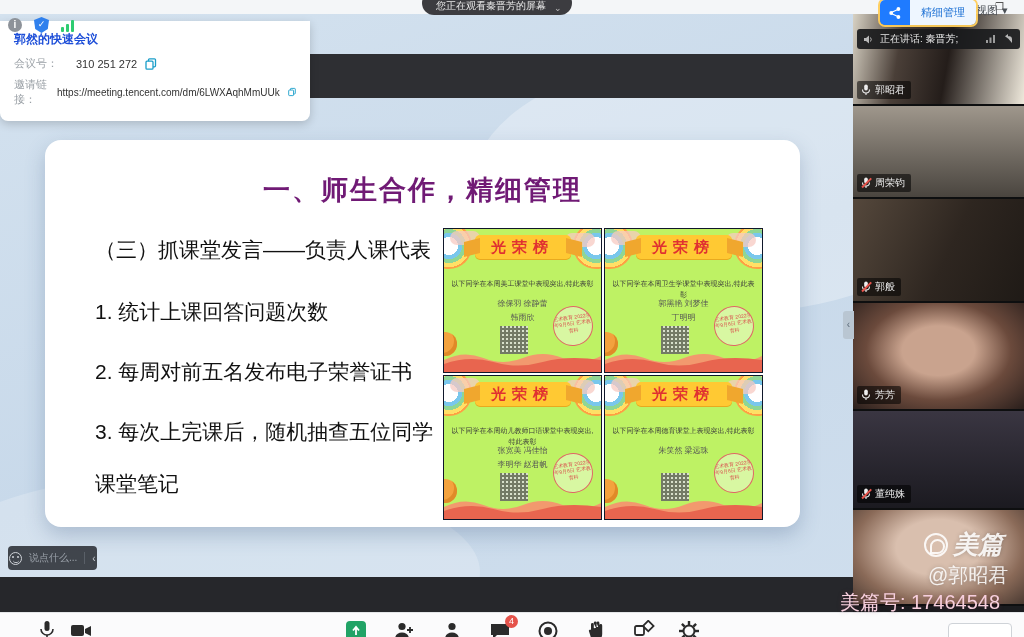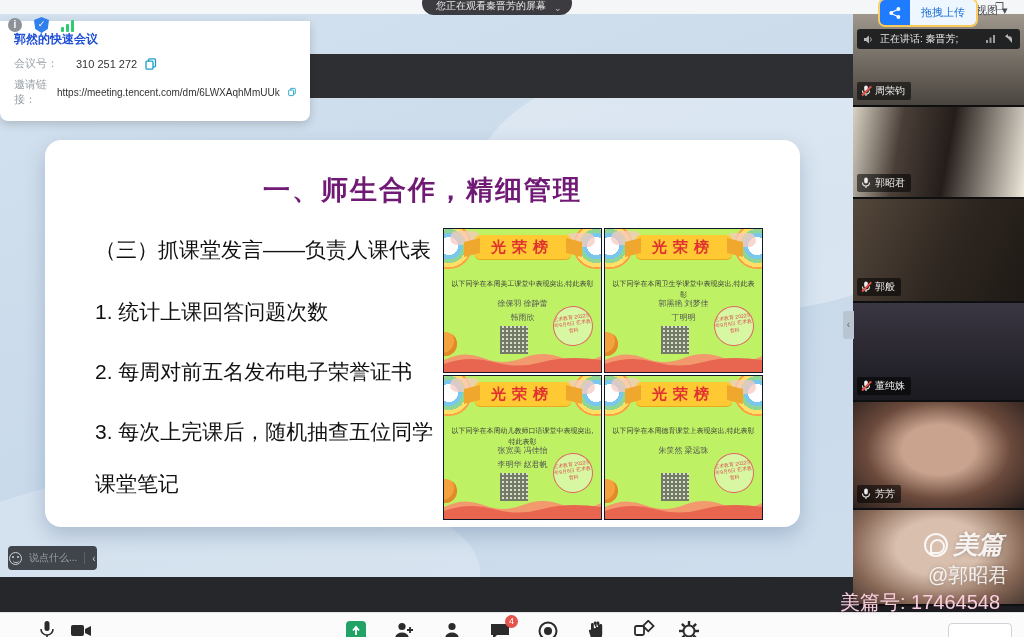--- a/index.html
+++ b/index.html
@@ -247,78 +247,78 @@
       <svg class="copy-ic" width="12" height="12" viewBox="0 0 12 12">
           <rect x="3.5" y="0.8" width="7" height="8" rx="1" fill="none" stroke="#1a9ec9" stroke-width="1.3"></rect>
           <rect x="1" y="3.2" width="7" height="8" rx="1" fill="#fff" stroke="#1a9ec9" stroke-width="1.3"></rect>
         </svg>
     </div>
   </div>
 
   <div class="handle"><span>‹</span></div>
 
   <div class="sidebar">
+    <div class="tile t1">
+      <div class="name-tag">
+        <span class="mic">
+            <svg width="10" height="12" viewBox="0 0 10 12">
+              <rect x="3.2" y="0.5" width="3.6" height="6" rx="1.8" fill="#eee"></rect>
+              <path d="M1.5 5.5a3.5 3.5 0 0 0 7 0" fill="none" stroke="#eee" stroke-width="1.1"></path>
+              <line x1="5" y1="9" x2="5" y2="11" stroke="#eee" stroke-width="1.1"></line>
+            </svg>
+          </span>
+        <span>郭昭君</span>
+      </div>
+    </div>
     <div class="tile t2">
       <div class="name-tag">
         <span class="mic muted">
             <svg width="10" height="12" viewBox="0 0 10 12">
               <rect x="3.2" y="0.5" width="3.6" height="6" rx="1.8" fill="#eee"></rect>
               <path d="M1.5 5.5a3.5 3.5 0 0 0 7 0" fill="none" stroke="#eee" stroke-width="1.1"></path>
               <line x1="5" y1="9" x2="5" y2="11" stroke="#eee" stroke-width="1.1"></line>
             </svg>
           </span>
         <span>周荣钧</span>
       </div>
     </div>
-    <div class="tile t1">
-      <div class="name-tag">
-        <span class="mic">
-            <svg width="10" height="12" viewBox="0 0 10 12">
-              <rect x="3.2" y="0.5" width="3.6" height="6" rx="1.8" fill="#eee"></rect>
-              <path d="M1.5 5.5a3.5 3.5 0 0 0 7 0" fill="none" stroke="#eee" stroke-width="1.1"></path>
-              <line x1="5" y1="9" x2="5" y2="11" stroke="#eee" stroke-width="1.1"></line>
-            </svg>
-          </span>
-        <span>郭昭君</span>
-      </div>
-    </div>
     <div class="tile t3">
       <div class="name-tag">
         <span class="mic muted">
             <svg width="10" height="12" viewBox="0 0 10 12">
               <rect x="3.2" y="0.5" width="3.6" height="6" rx="1.8" fill="#eee"></rect>
               <path d="M1.5 5.5a3.5 3.5 0 0 0 7 0" fill="none" stroke="#eee" stroke-width="1.1"></path>
               <line x1="5" y1="9" x2="5" y2="11" stroke="#eee" stroke-width="1.1"></line>
             </svg>
           </span>
         <span>郭般</span>
       </div>
     </div>
+    <div class="tile t5">
+      <div class="name-tag">
+        <span class="mic">
+            <svg width="10" height="12" viewBox="0 0 10 12">
+              <rect x="3.2" y="0.5" width="3.6" height="6" rx="1.8" fill="#eee"></rect>
+              <path d="M1.5 5.5a3.5 3.5 0 0 0 7 0" fill="none" stroke="#eee" stroke-width="1.1"></path>
+              <line x1="5" y1="9" x2="5" y2="11" stroke="#eee" stroke-width="1.1"></line>
+            </svg>
+          </span>
+        <span>芳芳</span>
+      </div>
+    </div>
     <div class="tile t4">
       <div class="name-tag">
         <span class="mic muted">
             <svg width="10" height="12" viewBox="0 0 10 12">
               <rect x="3.2" y="0.5" width="3.6" height="6" rx="1.8" fill="#eee"></rect>
               <path d="M1.5 5.5a3.5 3.5 0 0 0 7 0" fill="none" stroke="#eee" stroke-width="1.1"></path>
               <line x1="5" y1="9" x2="5" y2="11" stroke="#eee" stroke-width="1.1"></line>
             </svg>
           </span>
         <span>董纯姝</span>
-      </div>
-    </div>
-    <div class="tile t5">
-      <div class="name-tag">
-        <span class="mic">
-            <svg width="10" height="12" viewBox="0 0 10 12">
-              <rect x="3.2" y="0.5" width="3.6" height="6" rx="1.8" fill="#eee"></rect>
-              <path d="M1.5 5.5a3.5 3.5 0 0 0 7 0" fill="none" stroke="#eee" stroke-width="1.1"></path>
-              <line x1="5" y1="9" x2="5" y2="11" stroke="#eee" stroke-width="1.1"></line>
-            </svg>
-          </span>
-        <span>芳芳</span>
       </div>
     </div>
     <div class="tile t6"></div>
   </div>
 
   <div class="speaking">
     <svg width="11" height="11" viewBox="0 0 11 11">
         <path d="M1 4h2l3-2.5v8L3 7H1z" fill="#ddd"></path>
         <path d="M7.5 3.5q1.5 2 0 4" stroke="#ddd" fill="none"></path>
       </svg>
@@ -337,21 +337,21 @@
   <div class="upload-btn">
     <div class="icbox">
       <svg width="14" height="14" viewBox="0 0 14 14">
           <circle cx="3.2" cy="7" r="1.9" fill="#fff"></circle>
           <circle cx="10.4" cy="3" r="1.9" fill="#fff"></circle>
           <circle cx="10.4" cy="11" r="1.9" fill="#fff"></circle>
           <line x1="3.8" y1="6.2" x2="9.8" y2="3.4" stroke="#fff" stroke-width="1.1"></line>
           <line x1="3.8" y1="7.8" x2="9.8" y2="10.6" stroke="#fff" stroke-width="1.1"></line>
         </svg>
     </div>
-    <div class="lab">拖拽上传</div>
+    <div class="lab">精细管理</div>
   </div>
   <div class="view-btn">
     <span>视图</span>
     <span>▾</span>
   </div>
 
   <div class="wm-brand">
     <span class="wm-logo"></span>
     <span>美篇</span>
   </div>

